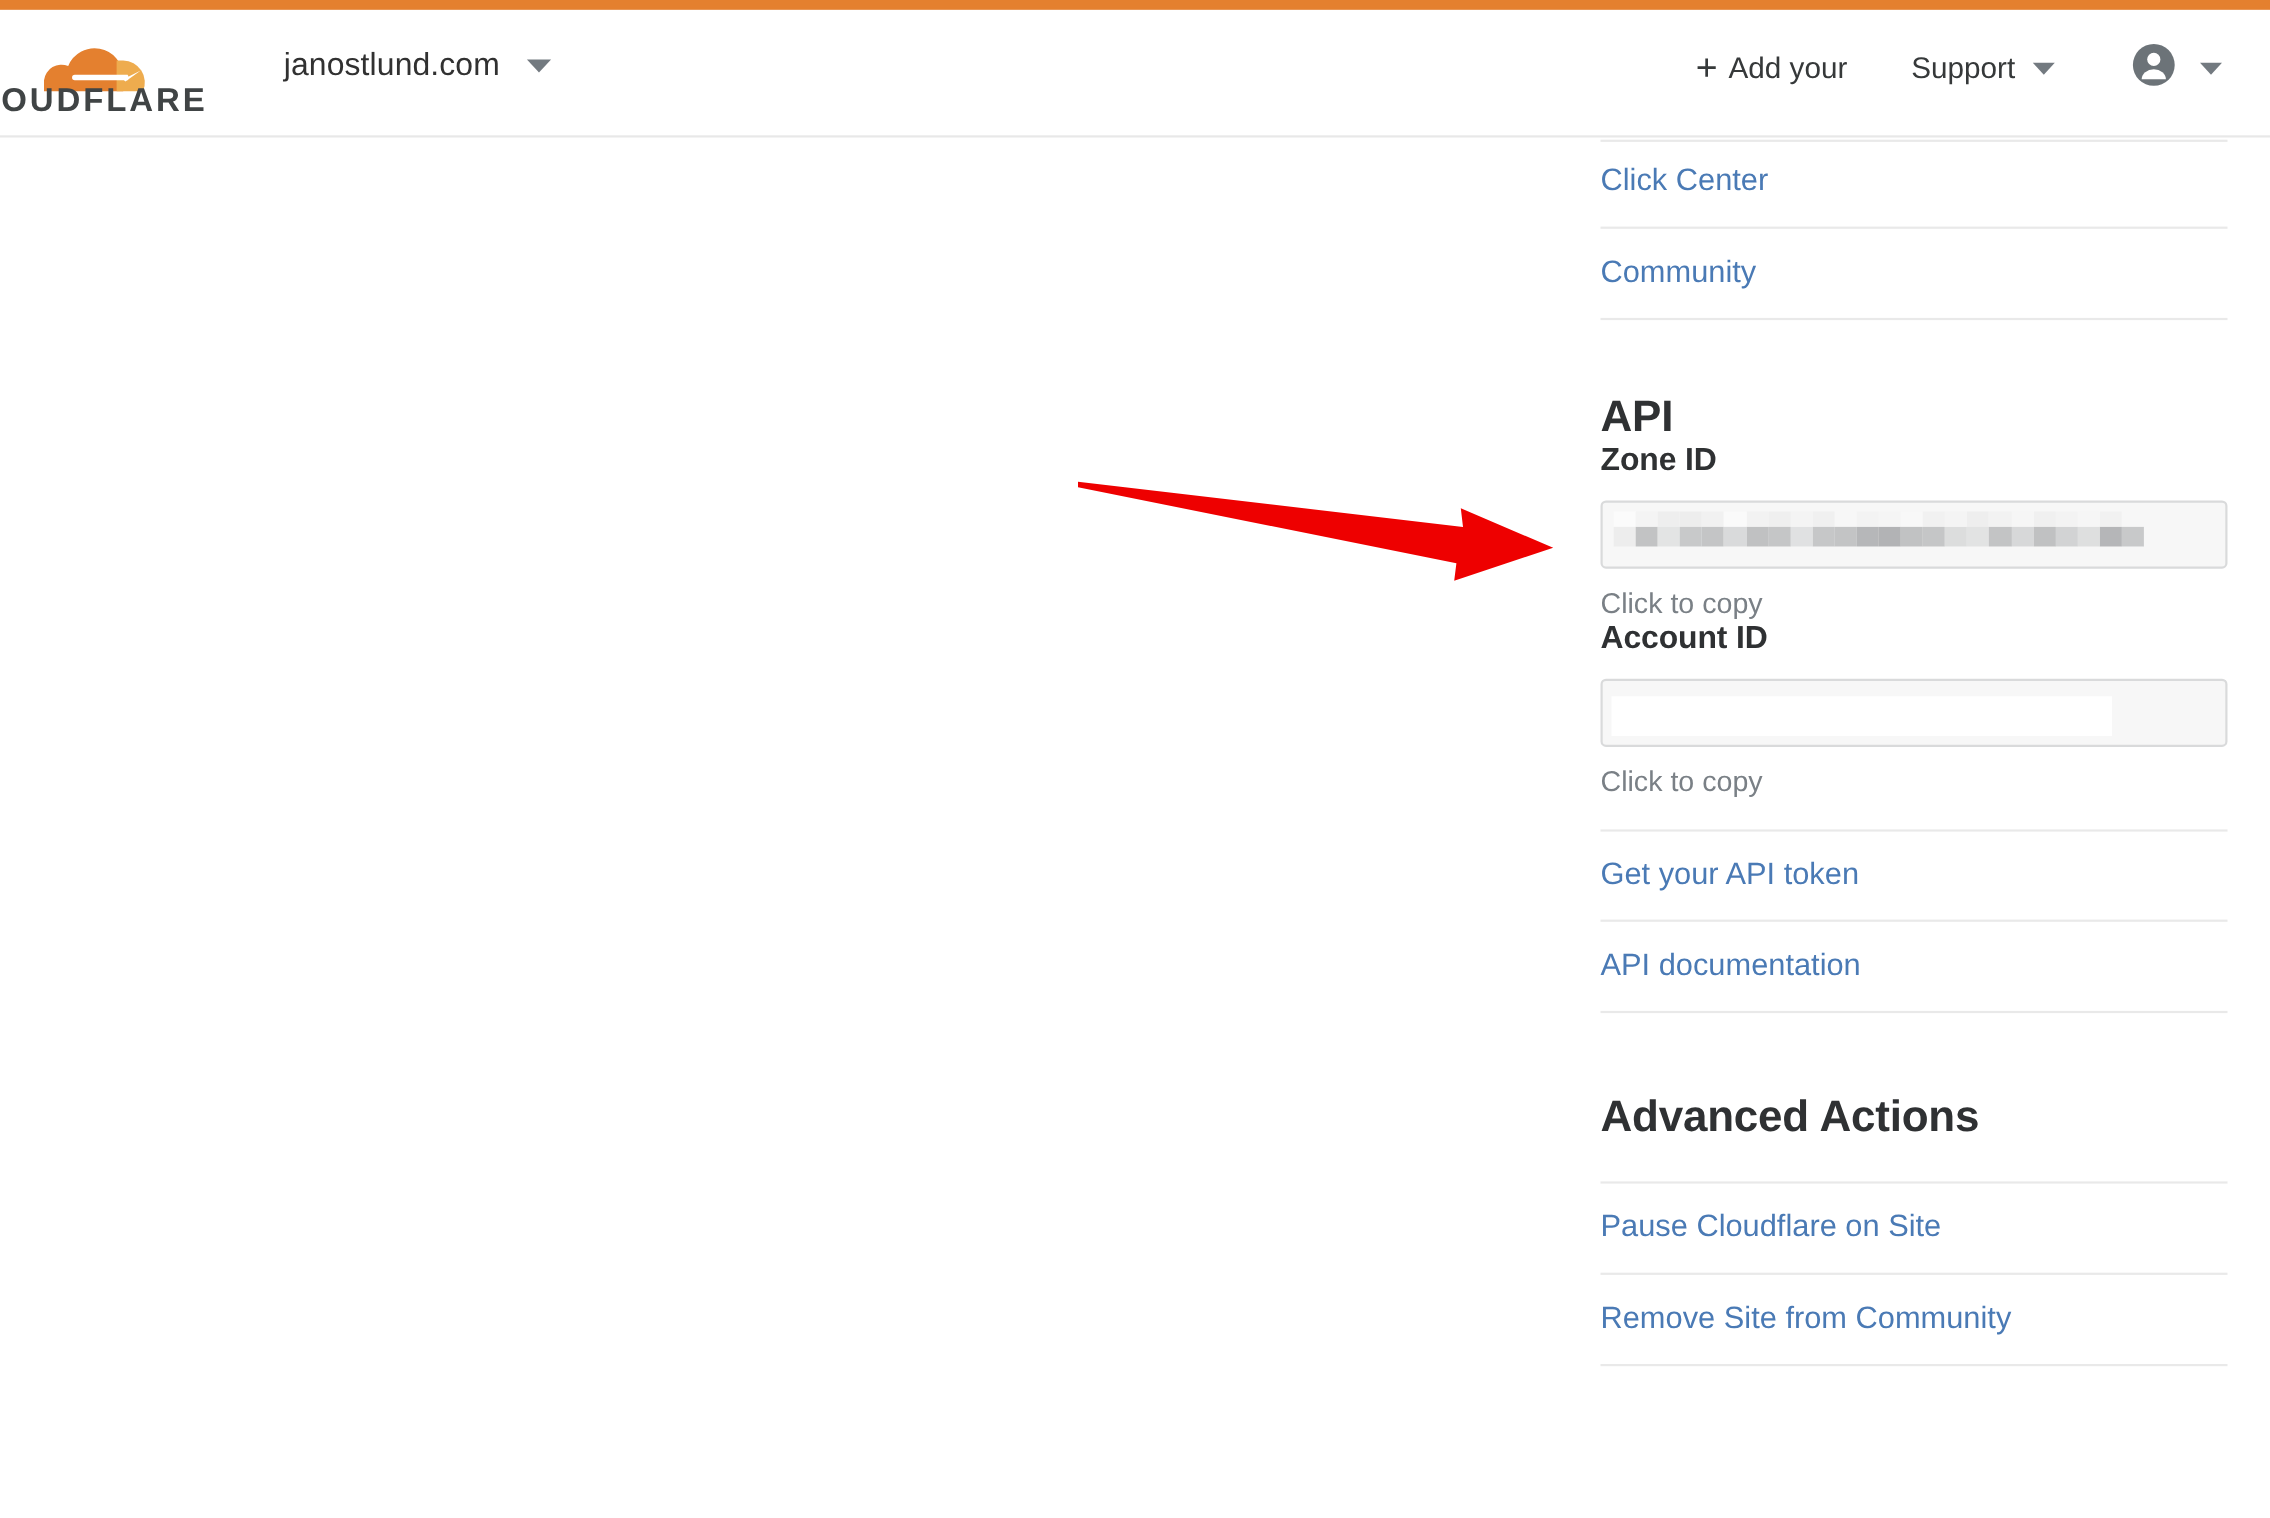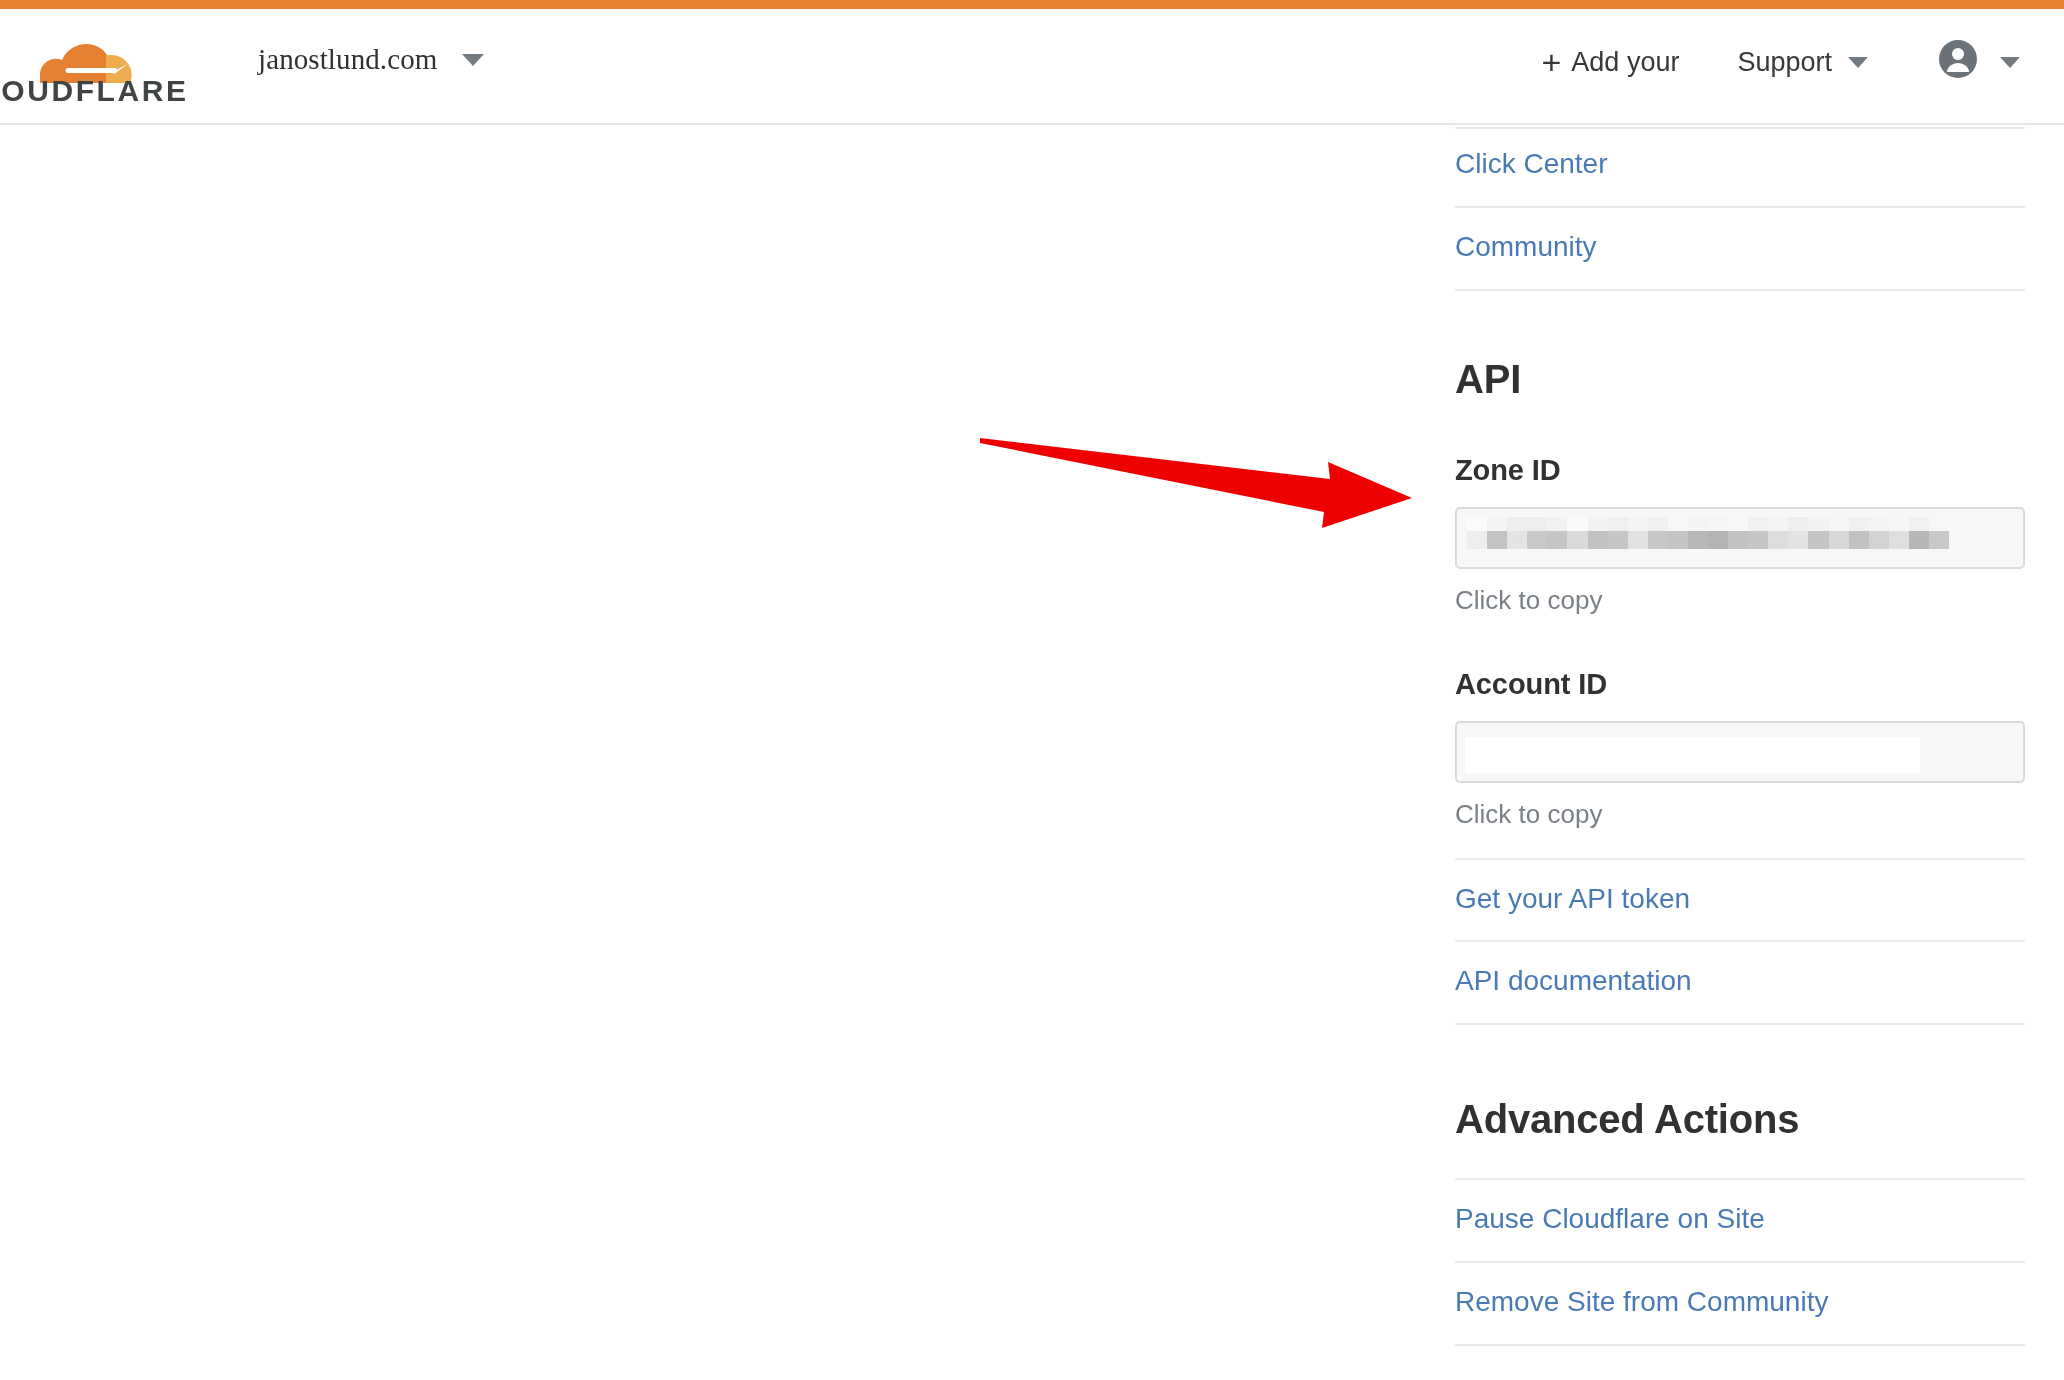--- a/index.html
+++ b/index.html
@@ -46,21 +46,20 @@
   .brand svg { display: block; }
 
   .zone-selector {
     position: absolute;
     left: 258px;
     top: 36px;
     display: flex;
     align-items: center;
     gap: 25px;
     cursor: default;
-    font-family: Liberation Serif, serif;
   }
   .zone-name {
     font-size: 29px;
     color: #313131;
     line-height: 1;
     letter-spacing: 0.1px;
   }
   .caret {
     width: 0; height: 0;
     border-left: 11px solid transparent;
@@ -131,21 +130,20 @@
     letter-spacing: -0.2px;
   }
 
   .api-section { padding-top: 66px; }
   .api-section .section-title { margin-bottom: 0; }
 
   .field-label {
     font-size: 29px;
     font-weight: bold;
     color: #2f3133;
-    margin-top: 52px;
     letter-spacing: -0.1px;
   }
 
   .copy-box {
     margin-top: 20px;
     height: 62px;
     border: 2px solid #d9dadb;
     border-radius: 5px;
     background: #f7f7f7;
     position: relative;

